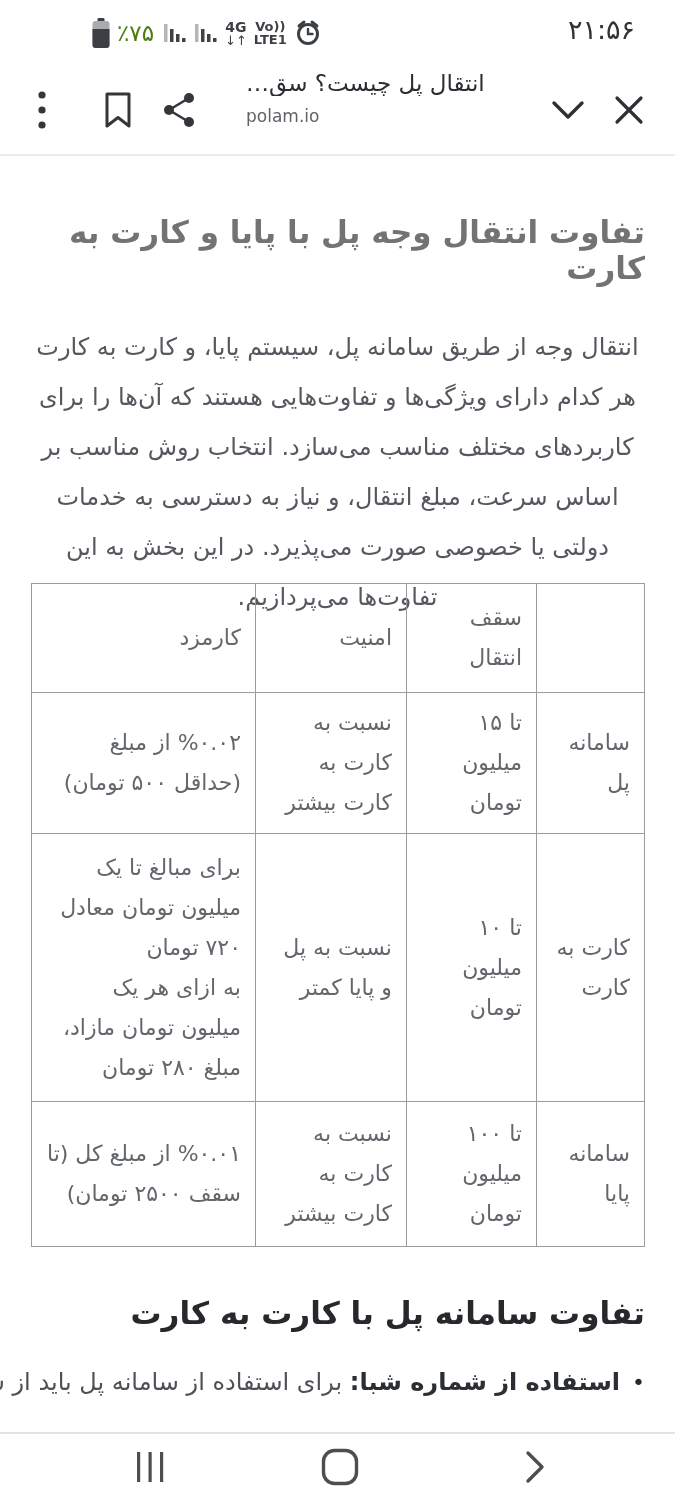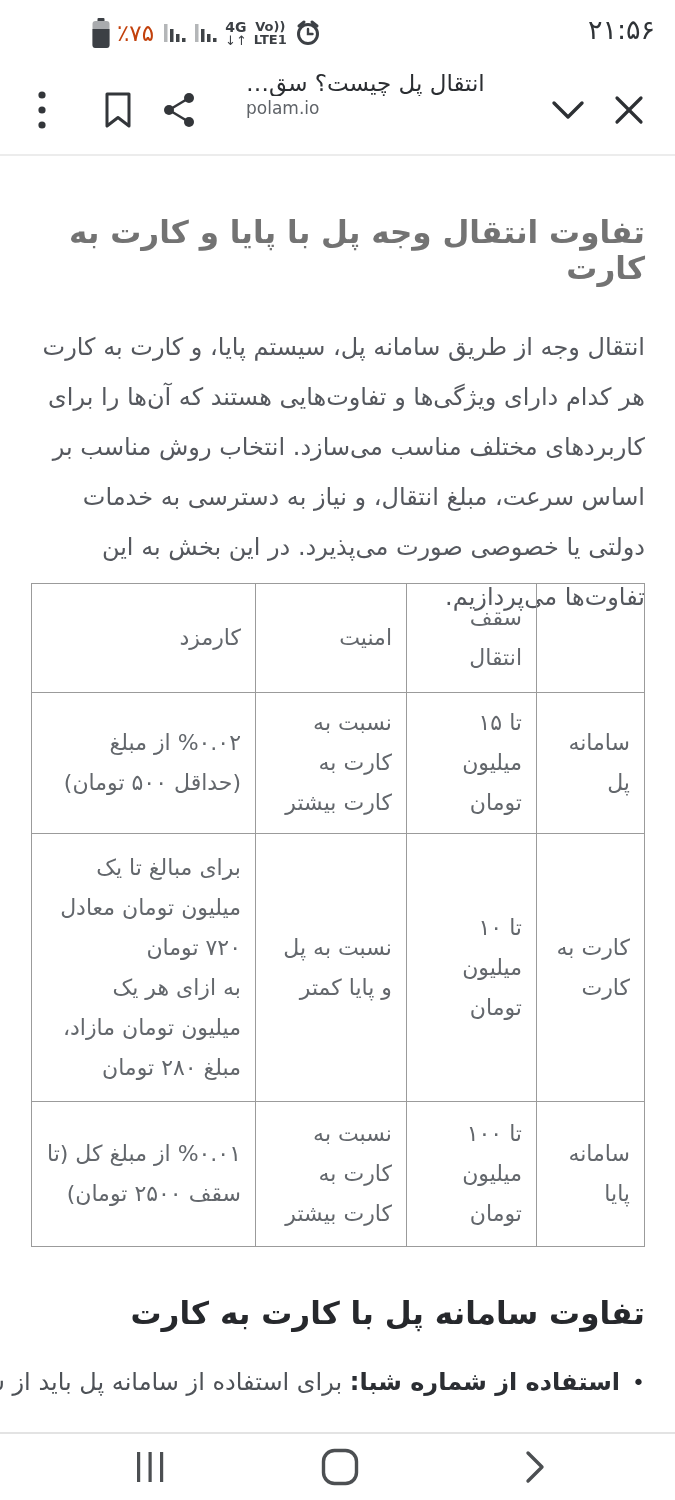--- a/index.html
+++ b/index.html
@@ -4,43 +4,43 @@
 <style>
   * { margin:0; padding:0; box-sizing:border-box; }
   html,body { background:#fff; }
   body { font-family:"DejaVu Sans", sans-serif; }
   #screen {
     position:relative; width:675px; height:1500px; margin:0 auto;
     background:#ffffff; overflow:hidden; direction:rtl;
   }
   
   .statusbar { position:absolute; top:0; left:0; width:675px; height:66px; }
-  .sb-time { position:absolute; top:14px; right:20px; font-size:27px; color:#2f3337; letter-spacing:1px; }
+  .sb-time { position:absolute; top:14px; right:40px; font-size:27px; color:#2f3337; letter-spacing:1px; }
   .sb-cluster { position:absolute; top:0; left:92px; height:66px; display:flex; align-items:center; gap:7px; direction:ltr; }
   .sb-batt { display:block; }
-  .sb-pct { font-size:23px; color:#c2410c; margin-right:2px; }
+  .sb-pct { font-size:23px; color:#4d7c0f; margin-right:2px; }
   .sb-stack { display:flex; flex-direction:column; align-items:center; line-height:1; color:#3c4045; font-weight:bold; }
   .sb-stack .t1 { font-size:14px; }
   .sb-stack .t2 { font-size:13px; letter-spacing:0; }
   .sb-stack .arrows { font-size:13px; font-weight:normal; }
   
   .toolbar { position:absolute; top:66px; left:0; width:649px; height:88px; }
   .tb-icon { position:absolute; top:50%; transform:translateY(-50%); display:flex; align-items:center; justify-content:center; }
   .tb-kebab { left:30px; width:24px; height:40px; }
   .tb-bookmark { left:100px; width:36px; height:40px; }
   .tb-share { left:158px; width:42px; height:42px; }
   .tb-titleblock { position:absolute; left:246px; top:4px; width:290px; height:80px; direction:ltr; text-align:left; cursor:pointer; }
   .tb-title { direction:rtl; text-align:left; font-size:23px; color:#2a2d31; white-space:nowrap; overflow:hidden; }
-  .tb-url { font-size:17px; color:#5f6368; margin-top:2px; }
+  .tb-url { font-size:17px; color:#5f6368; margin-top:10px; }
   .tb-chevron { left:548px; width:40px; height:40px; }
   .tb-close { left:610px; width:38px; height:40px; }
   .tb-sep { position:absolute; top:154px; left:0; width:675px; height:2px; background:#ececec; }
   
   .h1 { position:absolute; top:214px; right:30px; left:30px; font-size:31px; font-weight:bold; color:#737373; }
-  .para { position:absolute; top:322px; right:30px; left:30px; font-size:24px; line-height:50px; color:#55585e; text-align:right; }
+  .para { position:absolute; top:322px; right:30px; left:30px; font-size:24px; line-height:50px; color:#55585e; text-align:center; }
   .h2 { position:absolute; top:1295px; right:30px; left:30px; font-size:31px; font-weight:bold; color:#26282c; }
   .bullet { position:absolute; top:1368px; right:30px; left:0; font-size:24px; color:#4d5156; white-space:nowrap; overflow:hidden; }
   .bullet .dot { font-size:22px; color:#26282c; margin-left:12px; }
   .bullet b { color:#2b2e33; }
   
   table.cmp { position:absolute; top:583px; right:30px; border-collapse:collapse; table-layout:fixed; width:613px; direction:rtl;padding-left:20px; }
   table.cmp td, table.cmp th {
     border:1px solid #9b9b9b; vertical-align:middle; text-align:right;
     padding:10px 14px; font-size:22px; line-height:40px; color:#63676c; font-weight:normal;
   }

